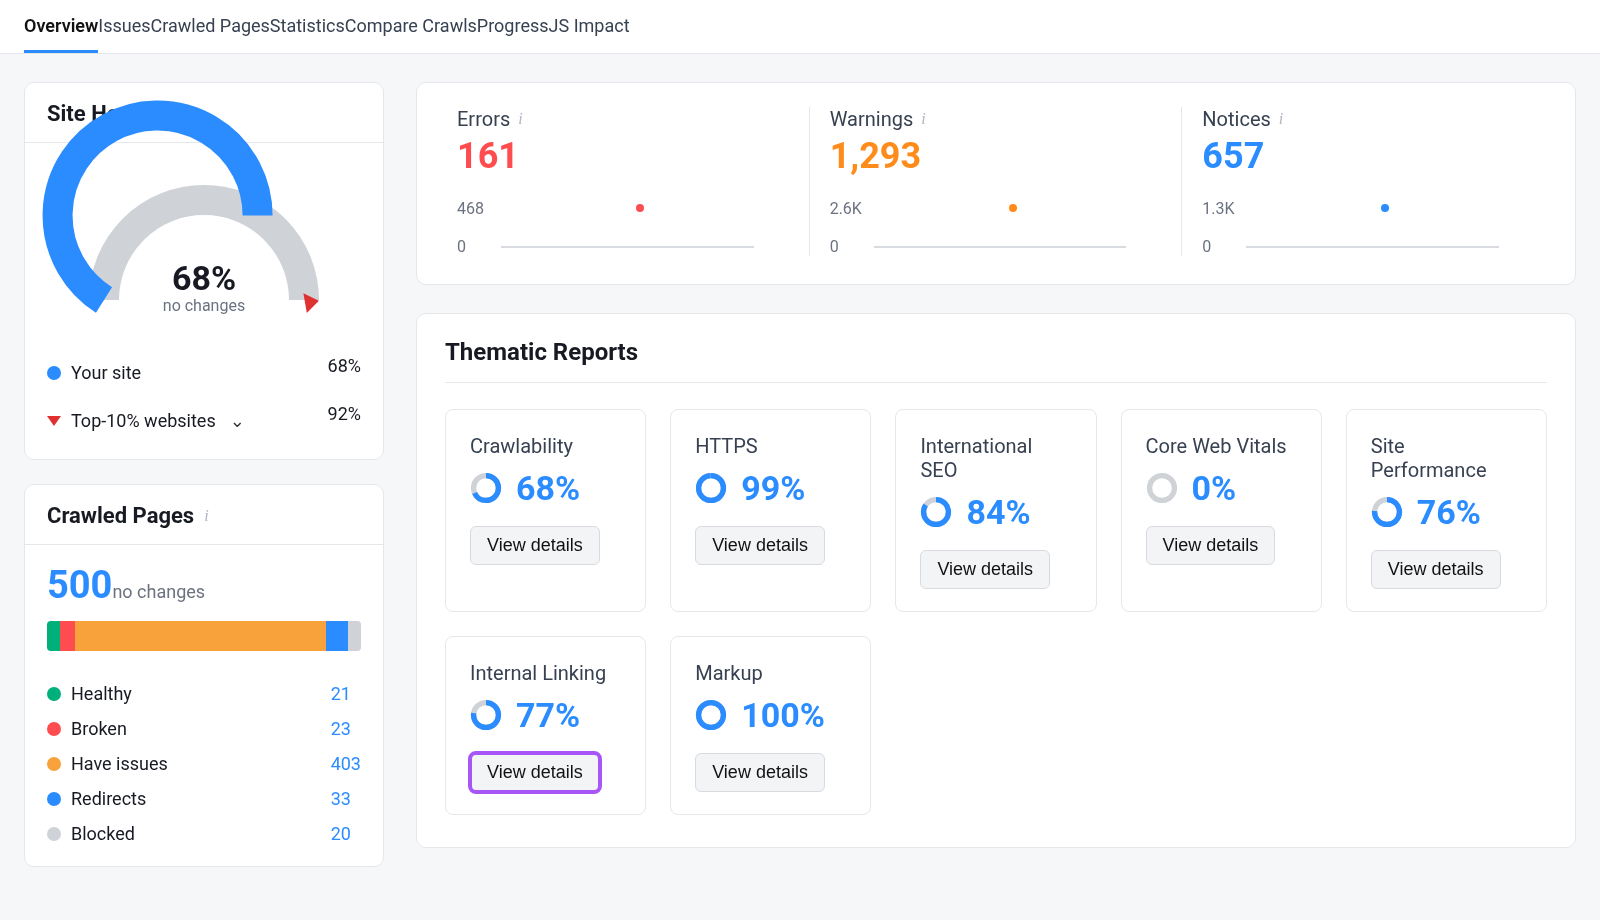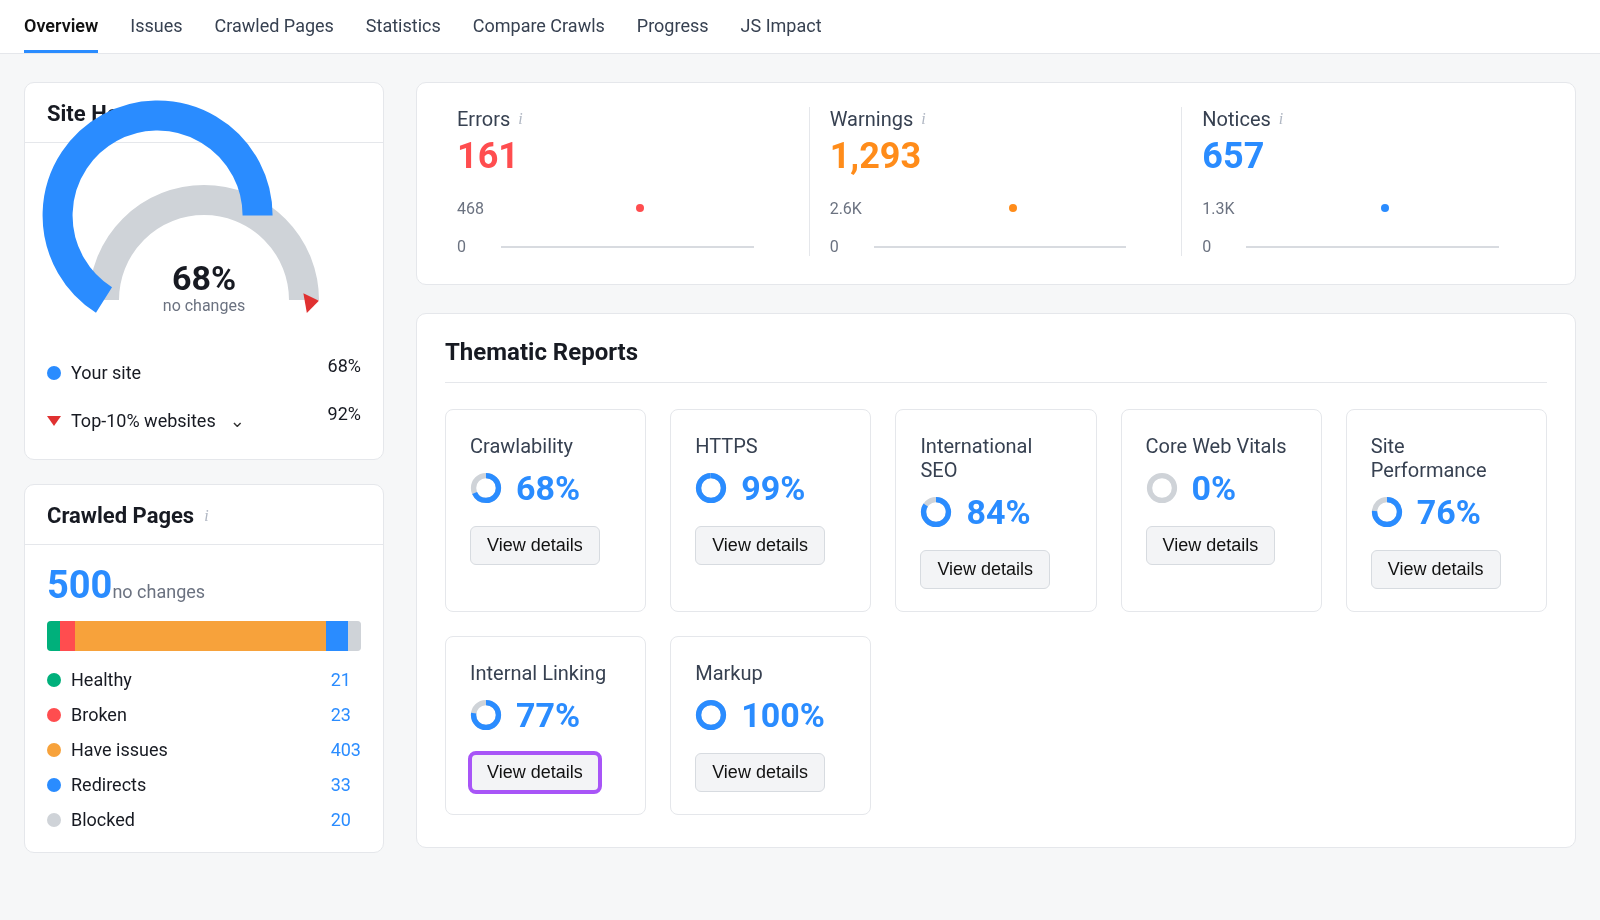--- a/index.html
+++ b/index.html
@@ -11,21 +11,20 @@
     height: 920px;
     overflow: hidden;
   }
 
   
   .tabbar {
     background: #fff;
     border-bottom: 1px solid #e5e7eb;
     padding: 0 24px;
     display: flex;
-    gap: 32px;
     height: 54px;
     align-items: center;
   }
   .tab {
     font-size: 18px;
     color: #374151;
     height: 100%;
     display: flex;
     align-items: center;
     border-bottom: 3px solid transparent;
@@ -117,21 +116,21 @@
   .cp-top { display:flex; align-items:baseline; }
   .cp-num { font-size: 38px; font-weight: 700; color:#2a8cff; }
   .cp-sub { font-size: 18px; color:#6b7280; }
   .cp-bar {
     margin-top: 14px;
     height: 30px;
     display:flex; border-radius: 4px; overflow:hidden;
     background:#e5e7eb;
   }
   .cp-bar div { height:100%; }
-  .cp-list { margin-top: 18px; font-size: 18px; display:grid; grid-template-columns: 1fr auto; row-gap: 14px; }
+  .cp-list { margin-top: 32px; font-size: 18px; display:grid; grid-template-columns: 1fr auto; row-gap: 14px; }
   .cp-list .lbl { display:flex; align-items:center; gap:10px; }
   .cp-list .val { color:#2a8cff; }
 
   
   .metrics {
     background:#fff;
     border:1px solid #e5e7eb;
     border-radius:10px;
     display:grid;
     grid-template-columns: repeat(3, 1fr);

